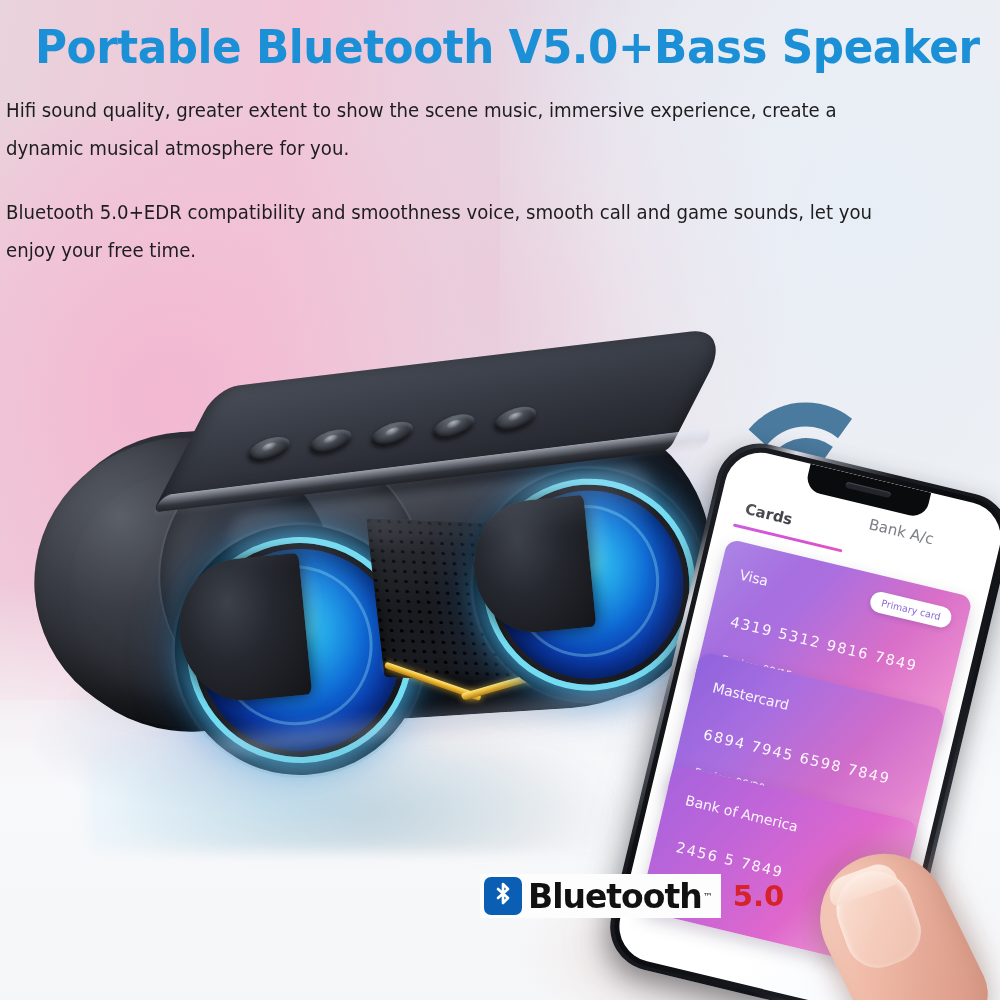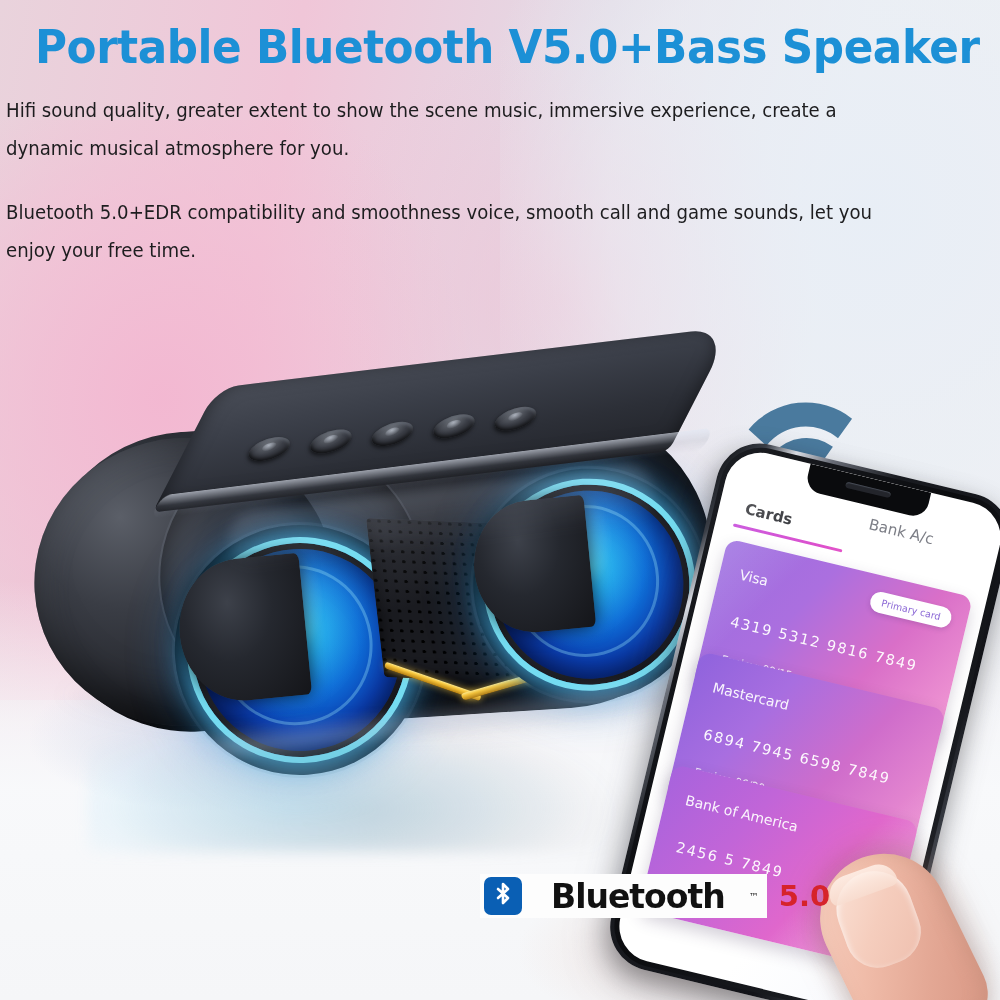--- a/index.html
+++ b/index.html
@@ -200,21 +200,21 @@
   .fng-nail{position:absolute;left:30px;top:36px;width:76px;height:96px;border-radius:40px 40px 34px 34px;
     background:linear-gradient(130deg,#fbe2d6 0%,#f5cdbd 50%,#eebfae 100%);
     box-shadow:inset 0 3px 7px rgba(255,255,255,.8);transform:rotate(6deg);}
   .fng-nail-tip{position:absolute;left:34px;top:32px;width:70px;height:26px;border-radius:36px 36px 12px 12px;
     background:linear-gradient(180deg,#fff1e9,#f8ddd0);transform:rotate(6deg);opacity:.85;}
   .fng-shadow{position:absolute;left:0;top:10px;width:150px;height:210px;border-radius:70px;
     background:rgba(140,100,90,.20);filter:blur(12px);}
 
   
   .bt{position:absolute;left:480px;top:872px;height:48px;display:flex;align-items:center;}
-  .bt-plate{display:flex;align-items:center;background:#fdfdfd;padding:3px 8px 3px 4px;gap:23px;}
+  .bt-plate{display:flex;align-items:center;background:#fdfdfd;padding:3px 8px 3px 4px;}
   .bt-mark{width:38px;height:38px;border-radius:7px;background:#0a5fb4;
     display:flex;align-items:center;justify-content:center;}
   .bt-word{font-family:"DejaVu Sans",sans-serif;font-weight:bold;font-size:33px;
     color:#111;letter-spacing:-1px;margin-left:6px;line-height:1;}
   .bt-tm{font-family:"DejaVu Sans",sans-serif;font-size:10px;color:#111;
     vertical-align:super;margin-left:1px;}
   .bt-ver{font-family:"DejaVu Sans",sans-serif;font-weight:bold;font-size:29px;
     color:#d6232b;margin-left:12px;line-height:1;text-align:center;}
 </style>
 </head>

